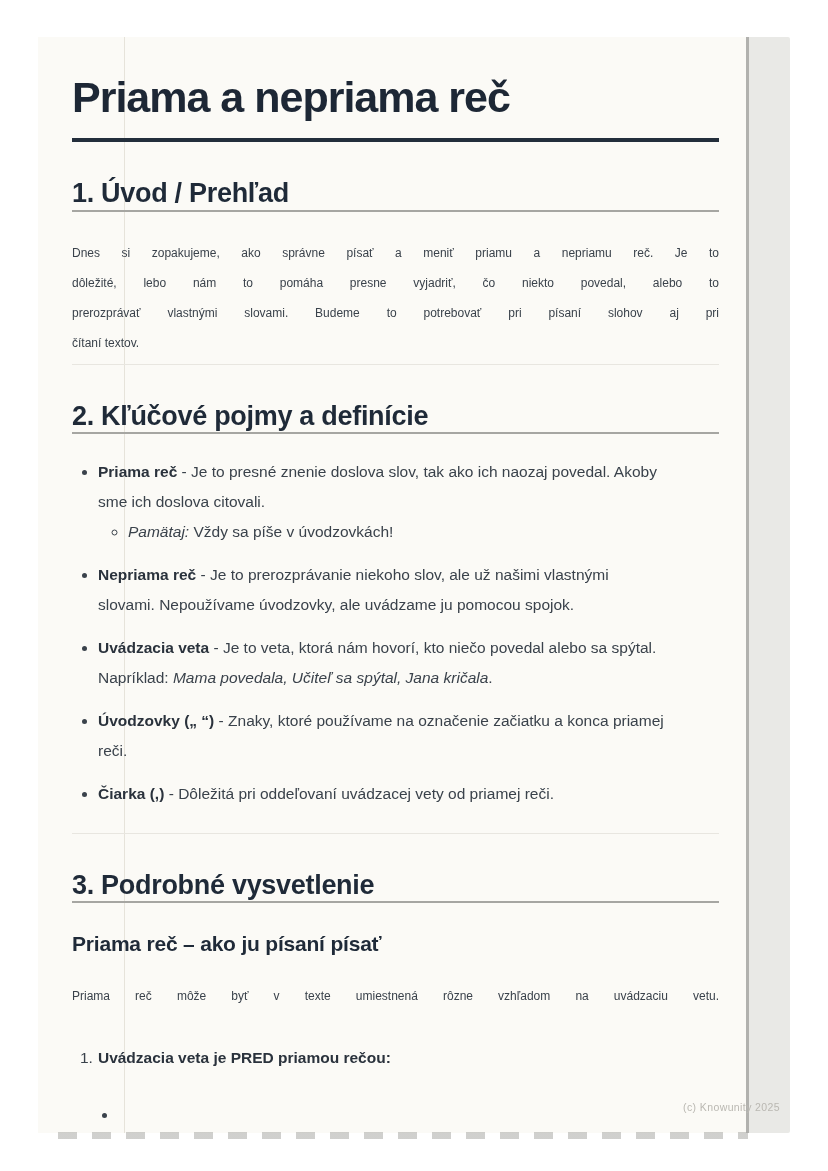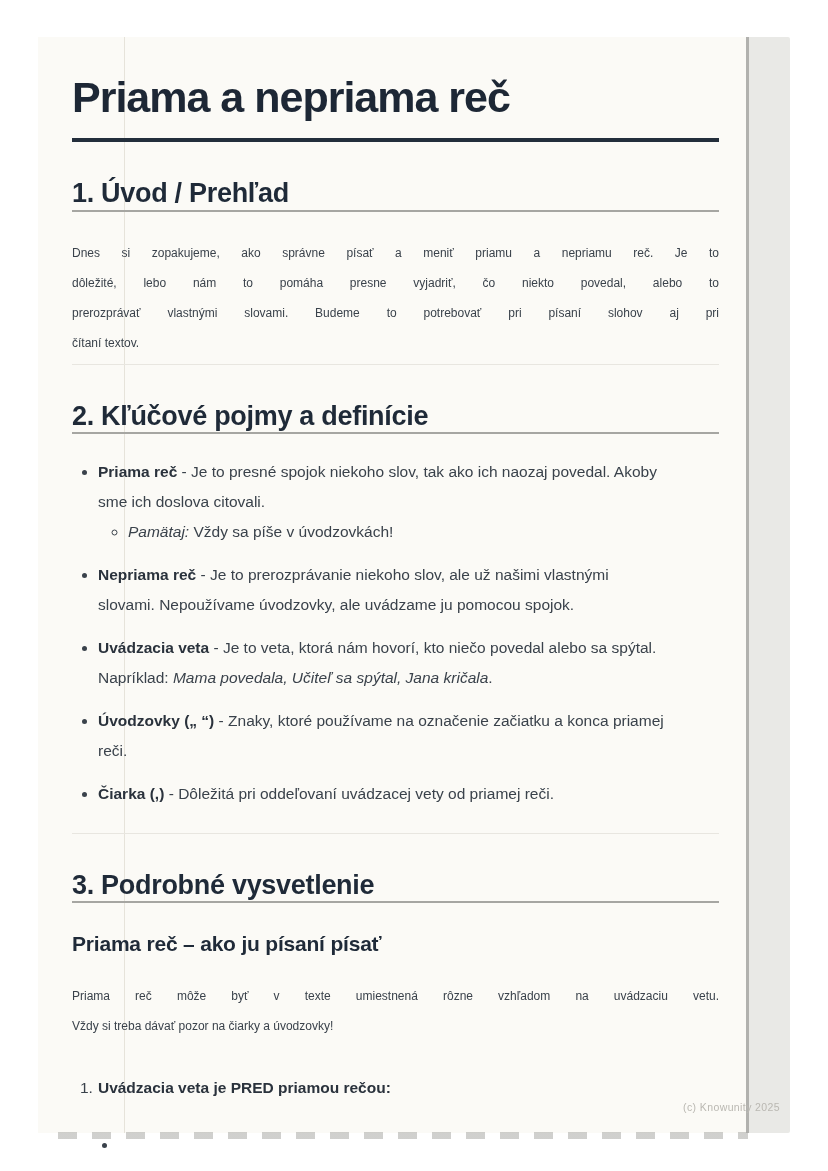--- a/index.html
+++ b/index.html
@@ -95,21 +95,21 @@
       <div class="jl">prerozprávať vlastnými slovami. Budeme to potrebovať pri písaní slohov aj pri</div>
       <div class="ll">čítaní textov.</div>
     </div>
 
     <hr class="divider">
 
     <h2 class="h2">2. Kľúčové pojmy a definície</h2>
 
     <ul class="defs">
       <li>
-        <strong class="term">Priama reč</strong><span> - </span><span>Je to presné spojok niekoho slov, tak ako ich naozaj povedal. Akoby sme ich doslova citovali.</span>
+        <strong class="term">Priama reč</strong><span> - </span><span>Je to presné znenie doslova slov, tak ako ich naozaj povedal. Akoby sme ich doslova citovali.</span>
         <ul class="sub">
           <li>
             <em class="ex">Pamätaj:</em><span> Vždy sa píše v úvodzovkách!</span>
           </li>
         </ul>
       </li>
       <li>
         <strong class="term">Nepriama reč</strong><span> - </span><span>Je to prerozprávanie niekoho slov, ale už našimi vlastnými slovami. Nepoužívame úvodzovky, ale uvádzame ju pomocou spojok.</span>
       </li>
       <li>
@@ -124,21 +124,20 @@
     </ul>
 
     <hr class="divider" style="margin-top:24px;">
 
     <h2 class="h2">3. Podrobné vysvetlenie</h2>
 
     <h3 class="h3">Priama reč – ako ju písaní písať</h3>
 
     <div class="para" style="margin-top:24px;">
       <div class="jl">Priama reč môže byť v texte umiestnená rôzne vzhľadom na uvádzaciu vetu.</div>
-      <div class="ll">Vždy si treba dávať pozor na čiarky a úvodzovky!</div>
     </div>
 
     <div class="numbered">
       <span class="num">1.</span><strong>Uvádzacia veta je PRED priamou rečou:</strong>
     </div>
 
     <ul class="rulelist">
       <li>
         
       </li>

